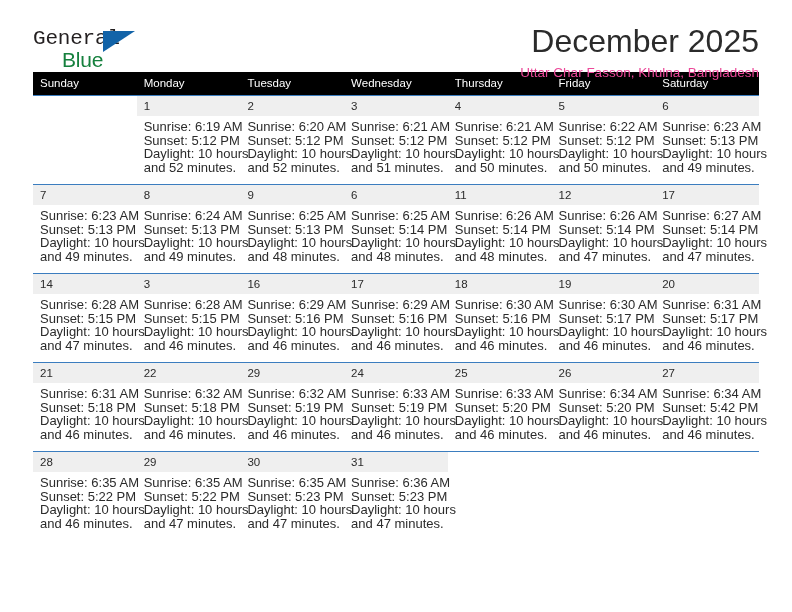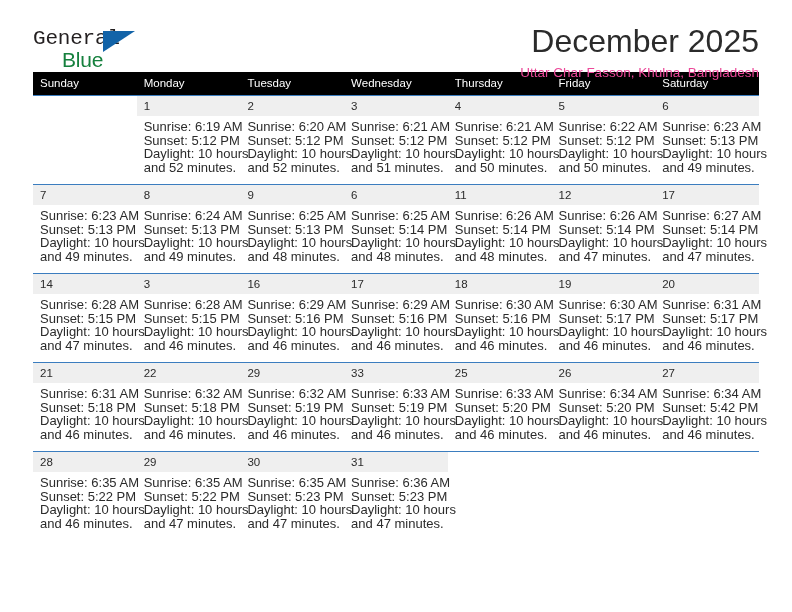--- a/index.html
+++ b/index.html
@@ -428,21 +428,21 @@
             <div class="details">
               <div>Sunrise: 6:32 AM</div>
               <div>Sunset: 5:19 PM</div>
               <div>Daylight: 10 hours</div>
               <div>and 46 minutes.</div>
             </div>
           </div>
         </td>
         <td>
           <div class="cell">
-            <div class="daynum">33</div>
+            <div class="daynum">24</div>
             <div class="details">
               <div>Sunrise: 6:33 AM</div>
               <div>Sunset: 5:19 PM</div>
               <div>Daylight: 10 hours</div>
               <div>and 46 minutes.</div>
             </div>
           </div>
         </td>
         <td>
           <div class="cell">

